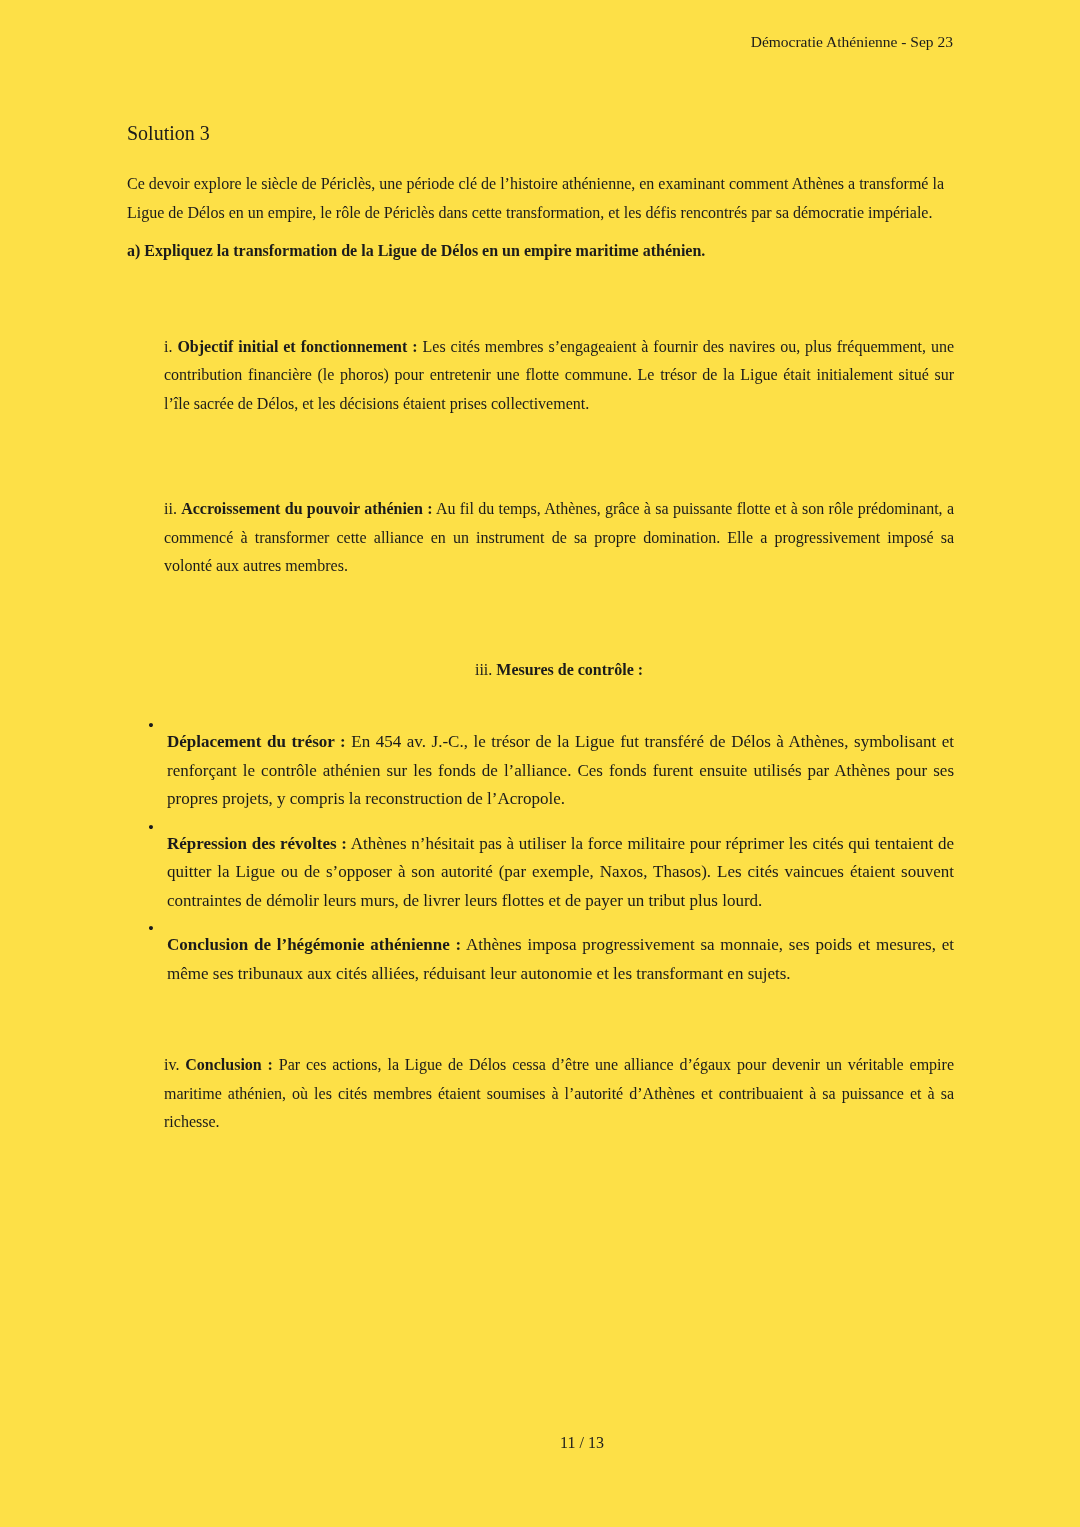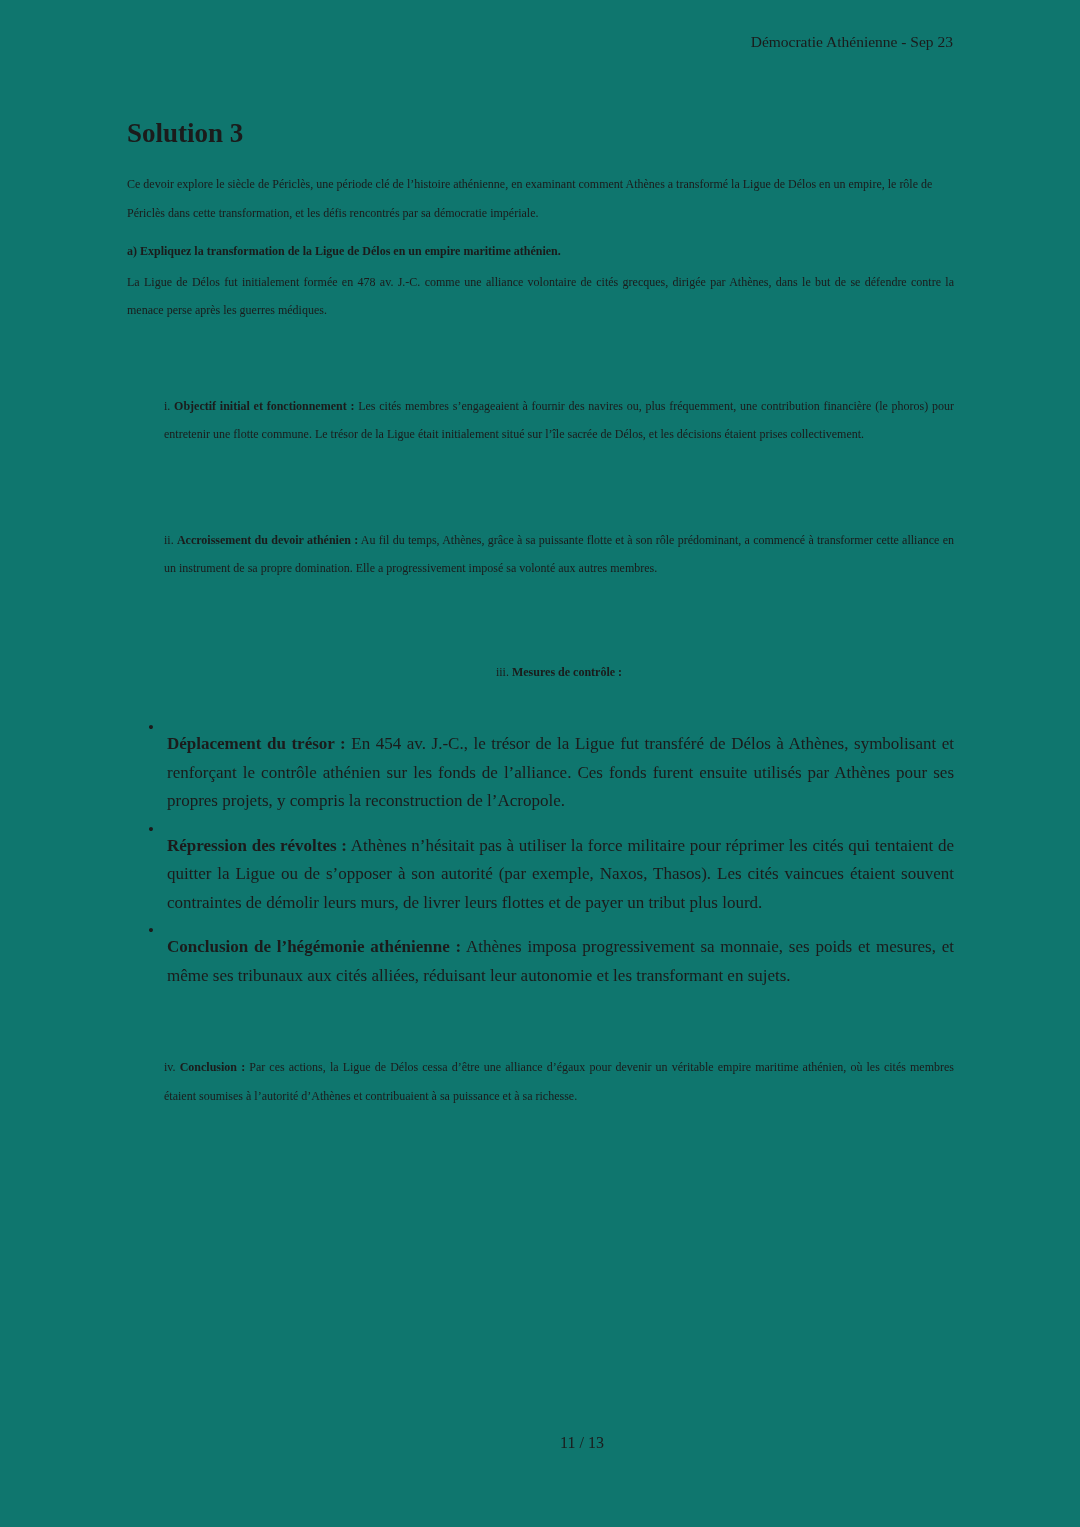--- a/index.html
+++ b/index.html
@@ -11,46 +11,46 @@
     width: 1080px;
     height: 1527px;
     position: relative;
     overflow: hidden;
     font-family: "Liberation Serif", "DejaVu Serif", serif;
     color: #1b1b1b;
   }
   .page {
     position: absolute;
     inset: 0;
-    background: #0f766e;
+    background: #fde047;
   }
   .page-header {
     position: absolute;
     top: 31px;
     left: 127px;
     right: 127px;
     text-align: right;
     font-size: 15.5px;
     line-height: 21px;
   }
   .content {
     position: absolute;
     left: 127px;
     top: 0;
     width: 827px;
   }
   .doc-title {
     margin: 118px 0 0 0;
-    font-size: 27px;
-    font-weight: bold;
+    font-size: 20px;
+    font-weight: normal;
     line-height: 30px;
   }
   p {
     margin: 0;
-    font-size: 12px;
+    font-size: 16px;
     line-height: 28.5px;
   }
   .intro {
     margin-top: 22px;
     text-align: left;
   }
   .sec-heading {
     margin-top: 10px;
     font-weight: bold;
     font-family: Liberation Serif, serif;
@@ -109,31 +109,30 @@
   </div>
 
   <div class="content">
 
     <h1 class="doc-title">Solution 3</h1>
 
     <p class="intro">Ce devoir explore le siècle de Périclès, une période clé de l’histoire athénienne, en examinant comment Athènes a transformé la Ligue de Délos en un empire, le rôle de Périclès dans cette transformation, et les défis rencontrés par sa démocratie impériale.</p>
 
     <p class="sec-heading">a) Expliquez la transformation de la Ligue de Délos en un empire maritime athénien.</p>
 
-    <p class="sec-body">La Ligue de Délos fut initialement formée en 478 av. J.-C. comme une alliance volontaire de cités grecques, dirigée par Athènes, dans le but de se défendre contre la menace perse après les guerres médiques.</p>
 
     <p class="item item-i">
       <span>i.</span>
       <b>Objectif initial et fonctionnement :</b>
       <span>Les cités membres s’engageaient à fournir des navires ou, plus fréquemment, une contribution financière (le phoros) pour entretenir une flotte commune. Le trésor de la Ligue était initialement situé sur l’île sacrée de Délos, et les décisions étaient prises collectivement.</span>
     </p>
 
     <p class="item item-ii">
       <span>ii.</span>
-      <b>Accroissement du devoir athénien :</b>
+      <b>Accroissement du pouvoir athénien :</b>
       <span>Au fil du temps, Athènes, grâce à sa puissante flotte et à son rôle prédominant, a commencé à transformer cette alliance en un instrument de sa propre domination. Elle a progressivement imposé sa volonté aux autres membres.</span>
     </p>
 
     <p class="item item-iii">
       <span>iii.</span>
       <b>Mesures de contrôle :</b>
       <span></span>
     </p>
 
     <div class="bullets">

